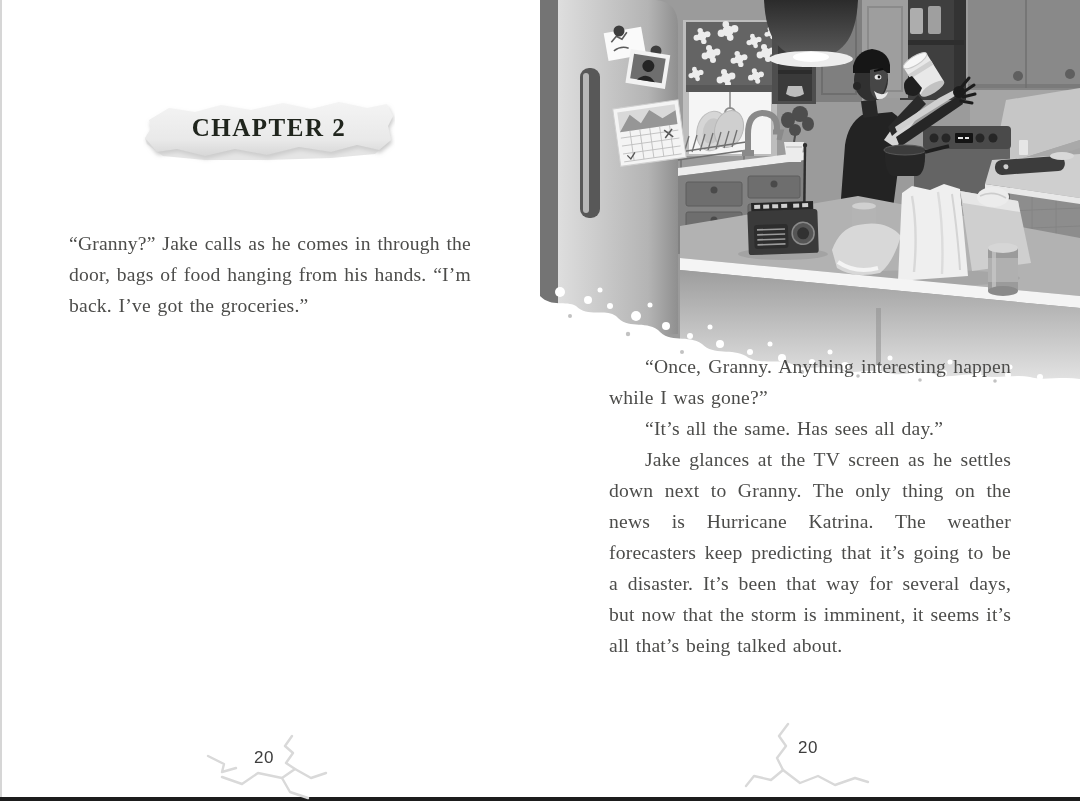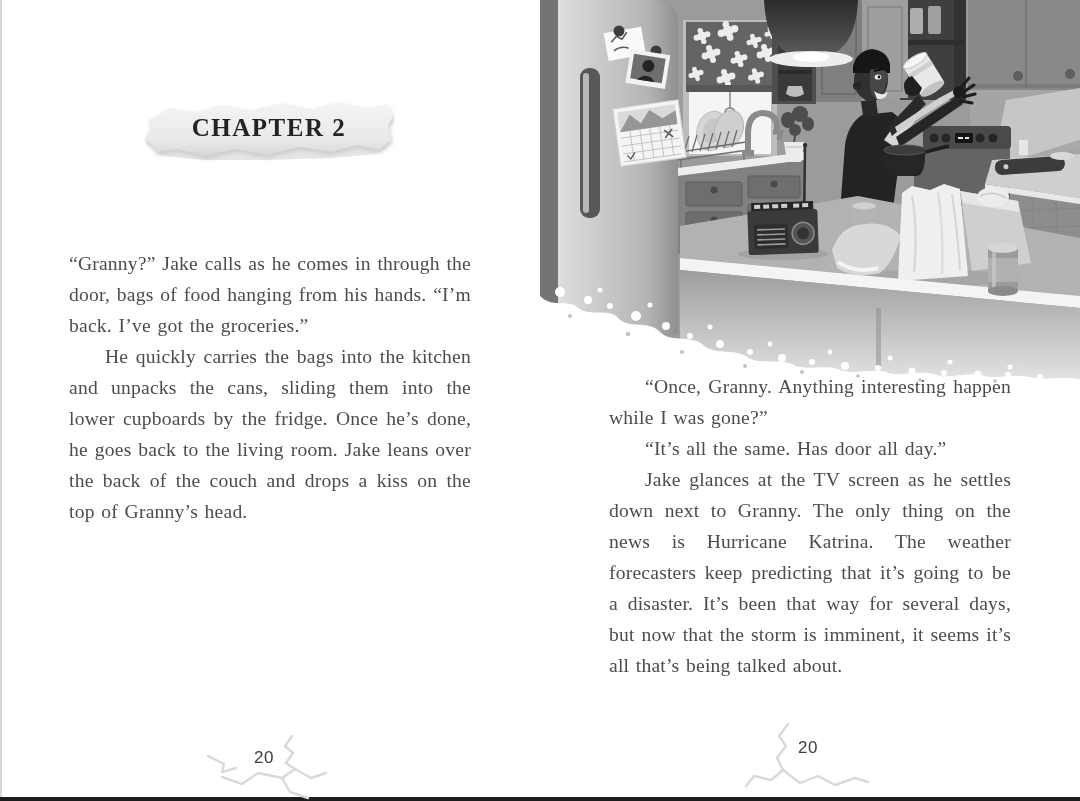--- a/index.html
+++ b/index.html
@@ -13,21 +13,21 @@
 
   
   .chapter-scrap { position:absolute; left:143px; top:98px; width:252px; height:70px;text-decoration:underline; }
   .chapter-scrap svg { position:absolute; left:0; top:0; }
   .chapter-title {
     position:absolute; left:0; top:16px; width:100%; text-align:center;
     font-weight:700; font-size:25px; letter-spacing:1.5px; color:#20251d;
   }
 
   
-  .body-text { position:absolute; width:402px;margin-top:20px; }
+  .body-text { position:absolute; width:402px; }
   .body-text.left  { left:69px;  top:228px; }
   .body-text.right { left:609px; top:351px; }
   .para {
     margin:0; text-align:justify; text-indent:36px;
     font-size:19.6px; line-height:31px; color:#4c4c4a; letter-spacing:0.2px; word-spacing:1.5px;
   }
   .para.no-indent { text-indent:0; }
 
   
   .folio { position:absolute; width:132px; height:74px; }
@@ -63,21 +63,20 @@
         </filter>
       </defs>
       <polygon filter="url(#fShadow)" fill="url(#gPaper)" points="6,22 26,10 52,14 78,7 108,12 140,5 168,11 196,4 224,10 244,6 250,18 245,28 248,42 236,52 214,47 188,54 156,49 124,57 92,51 62,58 34,51 14,54 2,40 8,30"></polygon>
       <polygon fill="#cfcfcf" opacity="0.55" points="2,40 14,54 34,51 62,58 92,51 124,57 156,49 188,54 214,47 236,52 232,56 188,60 124,62 62,62 20,58 4,46"></polygon>
     </svg>
     <span class="chapter-title">CHAPTER 2</span>
   </div>
 
   <div class="body-text left">
     <p class="para no-indent">“Granny?” Jake calls as he comes in through the door, bags of food hanging from his hands. “I’m back. I’ve got the groceries.”</p>
-    <p class="para">He quickly carries the bags into the kitchen and unpacks the cans, sliding them into the lower cupboards by the fridge. Once he’s done, he goes back to the living room. Jake leans over the back of the couch and drops a kiss on the top of Granny’s head.</p>
   </div>
 
   <div class="folio left">
     <svg width="132" height="74" viewBox="0 0 132 74">
       <g fill="none" stroke="#d9d9d9" stroke-width="2.4" stroke-linejoin="round" stroke-linecap="round">
         <path d="M10,24 L26,32 L24,40 L38,36"></path>
         <path d="M94,4 L87,14 L95,21 L88,31 L97,37 L84,46 L60,41 L44,52 L24,45"></path>
         <path d="M97,37 L113,46 L128,41"></path>
         <path d="M84,46 L92,60 L110,66"></path>
       </g>
@@ -441,21 +440,21 @@
             <circle cx="318" cy="376" r="1.8"></circle>
           <circle cx="380" cy="380" r="1.8"></circle>
             <circle cx="455" cy="381" r="1.8"></circle>
         </g>
       </g>
     </svg>
   </div>
 
   <div class="body-text right">
     <p class="para">“Once, Granny. Anything interesting happen while I was gone?”</p>
-    <p class="para">“It’s all the same. Has door all day.”</p>
+    <p class="para">“It’s all the same. Has sees all day.”</p>
     <p class="para">Jake glances at the TV screen as he settles down next to Granny. The only thing on the news is Hurricane Katrina. The weather forecasters keep predicting that it’s going to be a disaster. It’s been that way for several days, but now that the storm is imminent, it seems it’s all that’s being talked about.</p>
   </div>
 
   <div class="folio right">
     <svg width="132" height="74" viewBox="0 0 132 74">
       <g fill="none" stroke="#d9d9d9" stroke-width="2.4" stroke-linejoin="round" stroke-linecap="round">
         <path d="M46,2 L37,14 L44,24 L35,36 L41,48"></path>
         <path d="M41,48 L29,58 L12,54 L4,64"></path>
         <path d="M41,48 L58,61 L76,54 L93,63 L113,56 L126,60"></path>
       </g>

